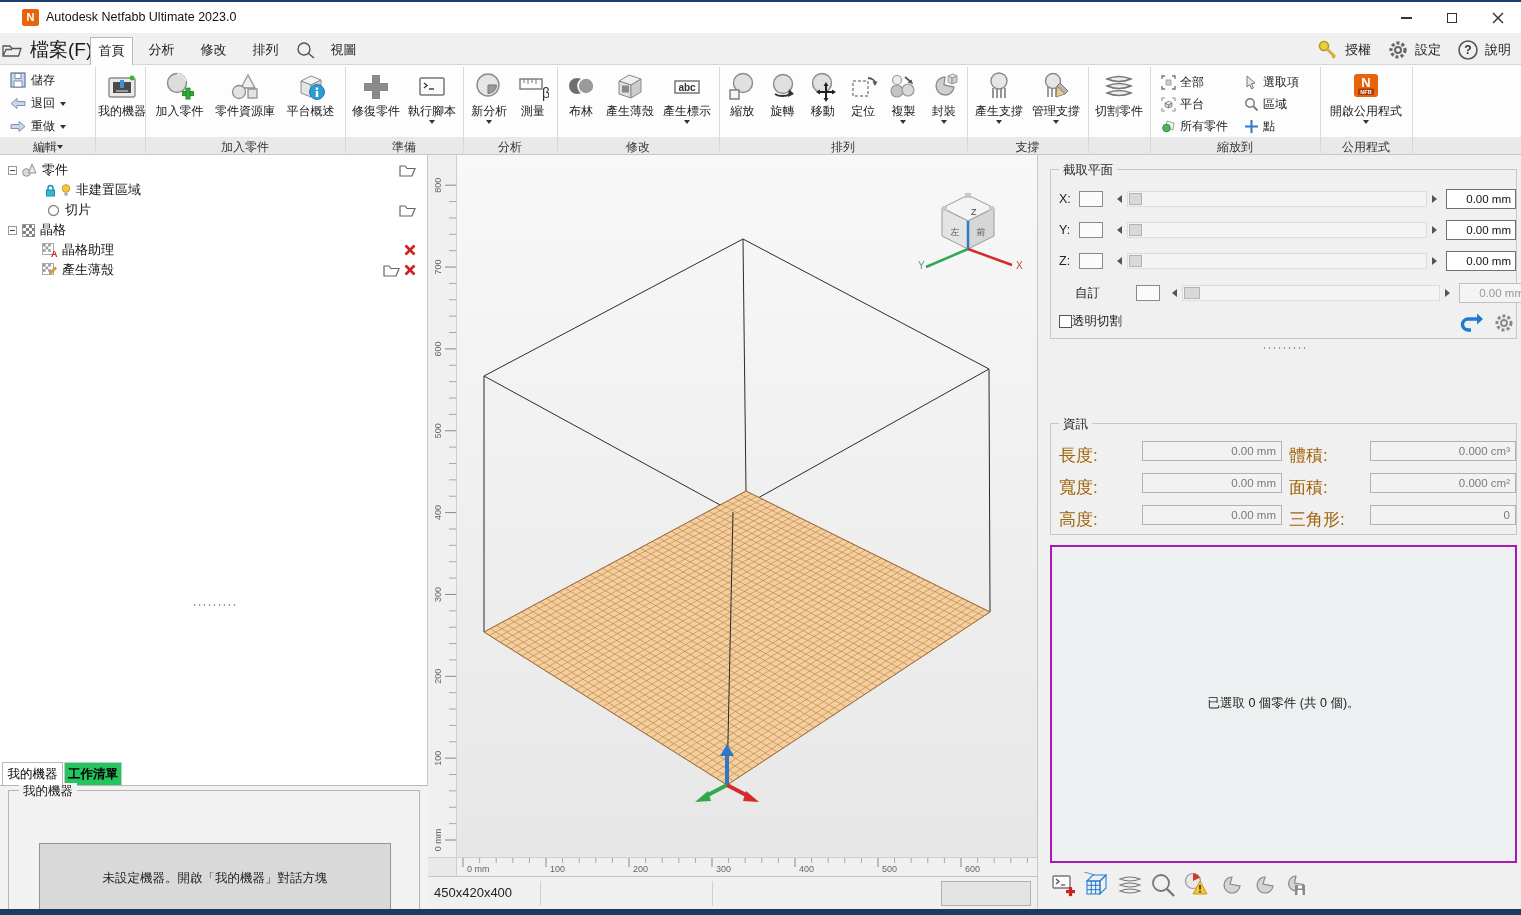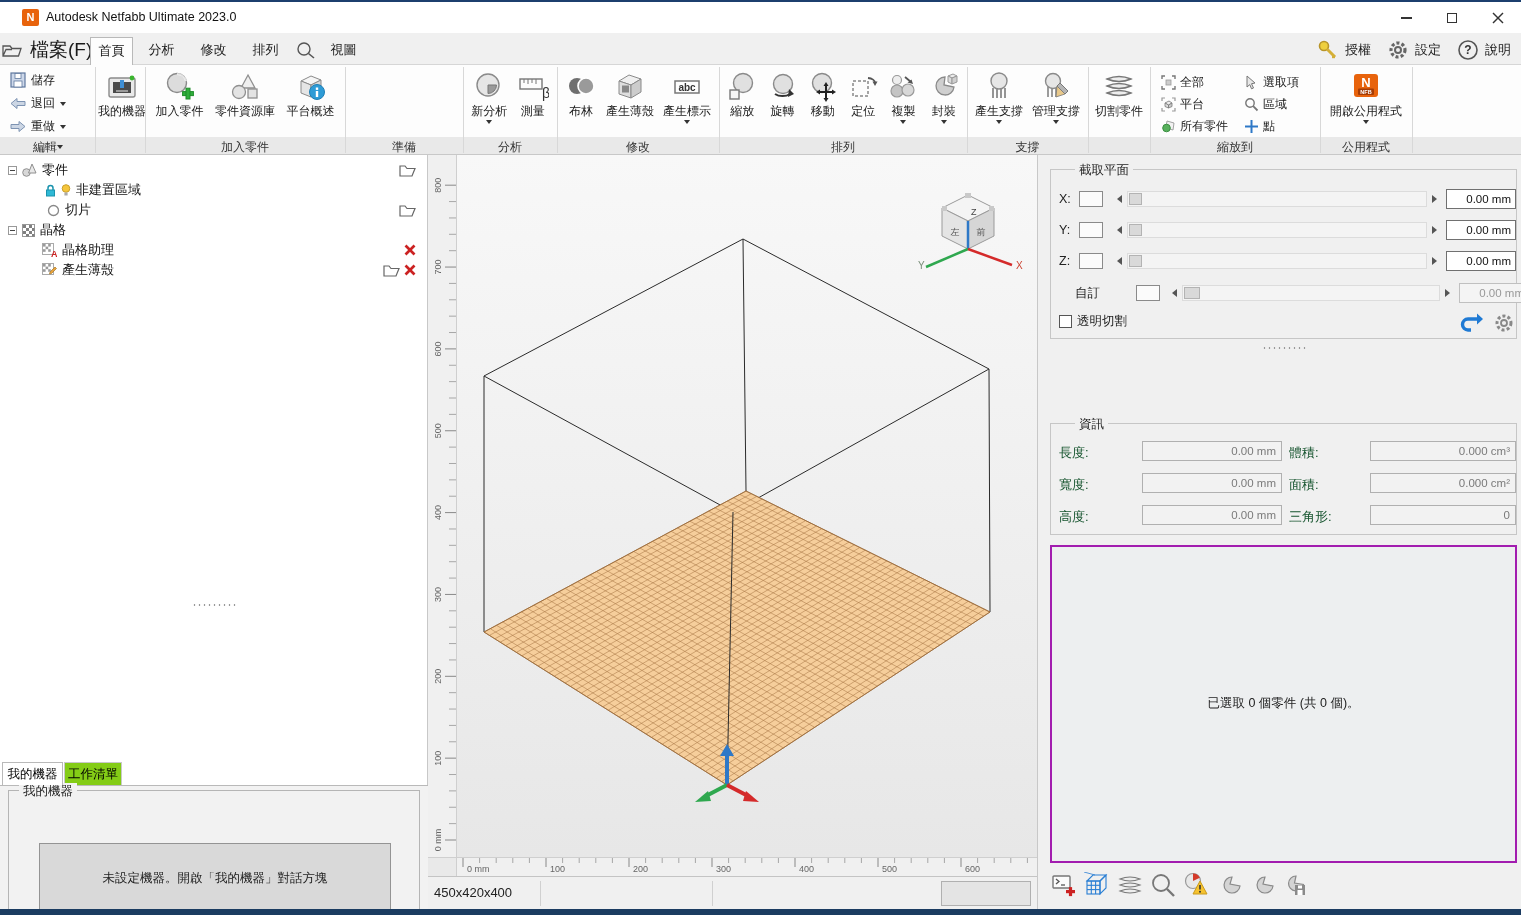--- a/index.html
+++ b/index.html
@@ -48,34 +48,34 @@
   #hruler-wrap{position:absolute;left:457px;top:855px;width:580px;height:19px;background:#f0f0f0;border-top:1px solid #cfcfcf;}
   #ruler-corner{position:absolute;left:428px;top:855px;width:29px;height:19px;background:#e9e9e9;border-top:1px solid #cfcfcf;border-right:1px solid #cfcfcf;}
   #viewport{position:absolute;left:457px;top:153px;width:580px;height:702px;background:linear-gradient(#f8f8f8,#e7e7e7);}
   
   #statusbar{position:absolute;left:428px;top:874px;width:609px;height:33px;background:#f0f0f0;border-top:1px solid #c4c4c4;font-size:13px;color:#222;}
   .sb-sep{position:absolute;top:4px;height:25px;width:1px;background:#d0d0d0;}
   #sb-box{position:absolute;left:513px;top:4px;width:90px;height:25px;background:#e4e4e4;border:1px solid #b0b0b0;}
   
   #rightpanel{position:absolute;left:1037px;top:153px;width:484px;height:754px;background:#f0f0f0;border-left:1px solid #c8c8c8;}
   .fieldset{position:absolute;border:1px solid #c6c6c6;}
-  .fieldset .legend{position:absolute;left:8px;top:-8px;background:#f0f0f0;padding:0 4px;font-size:12.5px;color:#222;margin-left:16px;}
+  .fieldset .legend{position:absolute;left:8px;top:-8px;background:#f0f0f0;padding:0 4px;font-size:12.5px;color:#222;}
   .cliprow{position:absolute;left:0;width:100%;height:22px;display:flex;align-items:center;font-size:12.5px;color:#222;}
   .minibox{width:24px;height:16px;border:1px solid #8a8a8a;background:#fbfbfb;flex:none;}
   .sl-arrow{width:0;height:0;flex:none;}
   .sl-left{border-top:4px solid transparent;border-bottom:4px solid transparent;border-right:5px solid #555;}
   .sl-right{border-top:4px solid transparent;border-bottom:4px solid transparent;border-left:5px solid #555;}
   .sl-track{height:16px;background:#f4f4f4;border:1px solid #dcdcdc;position:relative;}
   .sl-thumb{position:absolute;left:1px;top:1px;width:13px;height:12px;background:#d9d9d9;border:1px solid #b3b3b3;}
   .valbox{width:70px;height:20px;background:#fff;border:1px solid #707070;font-size:11.5px;color:#111;text-align:right;line-height:18px;padding-right:4px;flex:none;}
   .valbox.disabled{background:#f4f4f4;border-color:#c0c0c0;color:#999;}
   .cb{width:13px;height:13px;border:1px solid #555;background:#fff;flex:none;}
   .combo{position:absolute;height:22px;background:#fdfdfd;border:1px solid #707070;font-size:12.5px;color:#111;display:flex;align-items:center;padding:0 6px;}
   .combo-arrow{position:absolute;right:6px;top:9px;width:0;height:0;border-left:4px solid transparent;border-right:4px solid transparent;border-top:5px solid #555;}
-  .inforow-label{position:absolute;font-size:13px;color:#14532d;}
+  .inforow-label{position:absolute;font-size:17px;color:#a16207;}
   .infofield{position:absolute;height:20px;background:#f2f2f2;border:1px solid #b0b0b0;font-size:11.5px;color:#7a7a7a;text-align:right;line-height:18px;padding-right:5px;}
   #selpanel{position:absolute;left:12px;top:390px;width:467px;height:318px;background:#edeff0;border:2px solid #a21caf;}
   #selmsg{position:absolute;left:0;top:148px;width:100%;text-align:center;font-size:12.5px;color:#222;}
   #bricons{position:absolute;left:12px;top:715px;display:flex;gap:5px;align-items:center;}
   .brico{width:28px;height:30px;display:flex;align-items:center;justify-content:center;}
   #bottomstrip{position:absolute;left:0;top:907px;width:100%;height:8px;background:#1b3c61;}
 </style>
 </head>
 <body>
 
@@ -231,20 +231,41 @@
           <span class="rlabel">平台概述</span>
         </div>
       </div>
       <div class="glabel">
           <span>加入零件</span>
         </div>
     </div>
     <div class="gsep" style="left:345px;"></div>
 
     <div class="rgroup" style="left:346px;width:116px;">
+      <div class="rbtns">
+        <div class="rbtn">
+          <span class="ricon">
+            <svg width="32" height="32">
+                <polygon points="12,4 20,4 20,12 28,12 28,20 20,20 20,28 12,28 12,20 4,20 4,12 12,12" fill="#8a8a8a"></polygon>
+              </svg>
+          </span>
+          <span class="rlabel">修復零件</span>
+        </div>
+        <div class="rbtn">
+          <span class="ricon">
+            <svg width="32" height="32">
+                <rect x="4" y="7" width="24" height="17" rx="1" fill="#fbfbfb" stroke="#777" stroke-width="1.5"></rect>
+                <polyline points="8,12 11,14.5 8,17" fill="none" stroke="#444" stroke-width="1.5"></polyline>
+                <line x1="13" y1="18" x2="18" y2="18" stroke="#444" stroke-width="1.5"></line>
+              </svg>
+          </span>
+          <span class="rlabel">執行腳本</span>
+          <span class="caret"></span>
+        </div>
+      </div>
       <div class="glabel">
           <span>準備</span>
         </div>
     </div>
     <div class="gsep" style="left:463px;"></div>
 
     <div class="rgroup" style="left:464px;width:92px;">
       <div class="rbtns">
         <div class="rbtn">
           <span class="ricon">
@@ -608,21 +629,21 @@
         <svg width="12" height="12">
             <line x1="1.5" y1="1.5" x2="10.5" y2="10.5" stroke="#cc2222" stroke-width="2.6"></line>
             <line x1="10.5" y1="1.5" x2="1.5" y2="10.5" stroke="#cc2222" stroke-width="2.6"></line>
           </svg>
       </span>
     </div>
 
     <div class="dots-h abs" style="left:192px;top:448px;"></div>
 
     <div id="bltab1" style="left:2px;width:61px;background:#fff;border:1px solid #b9b9b9;border-bottom:none;z-index:2;"><span>我的機器</span></div>
-    <div id="bltab2" style="left:64px;width:58px;background:#84cc16;border:1px solid #c9c9c9;border-bottom:none;"><span>工作清單</span></div>
+    <div id="bltab2" style="left:64px;width:58px;background:#22c55e;border:1px solid #c9c9c9;border-bottom:none;font-weight:bold;"><span>工作清單</span></div>
     <div id="blcontent" style="border-top:1px solid #b9b9b9;">
       <div id="machinebox">
         <div class="legend">我的機器</div>
         <div id="machinemsg">
             <span>未設定機器。開啟「我的機器」對話方塊</span>
           </div>
       </div>
     </div>
   </div>
 
@@ -901,21 +922,21 @@
         <span class="minibox" style="margin-left:28px;"></span>
         <span class="sl-arrow sl-left" style="margin-left:12px;"></span>
         <span class="sl-track" style="width:258px;margin-left:5px;">
             <span class="sl-thumb" style="width:16px;"></span>
           </span>
         <span class="sl-arrow sl-right" style="margin-left:5px;"></span>
         <span class="valbox disabled" style="margin-left:9px;">0.00 mm</span>
       </div>
       <div class="cliprow" style="top:140px;">
         <span class="cb" style="margin-left:8px;"></span>
-        <span style="margin-left:5px;">透明切割</span>
+        <span style="">透明切割</span>
         <svg class="abs" style="left:408px;top:2px;" width="24" height="22">
             <path d="M20 7 H9 A5.5 5.5 0 0 0 9 18 h3" fill="none" stroke="#1f7ad4" stroke-width="3.4"></path>
             <polygon points="18,1.5 18,12.5 24,7" fill="#1f7ad4"></polygon>
           </svg>
         <svg class="abs" style="left:442px;top:2px;" width="22" height="22">
             <circle cx="11" cy="11" r="7" fill="none" stroke="#888" stroke-width="3" stroke-dasharray="3 2.2"></circle>
             <circle cx="11" cy="11" r="3" fill="none" stroke="#888" stroke-width="1.8"></circle>
           </svg>
       </div>
     </div>

